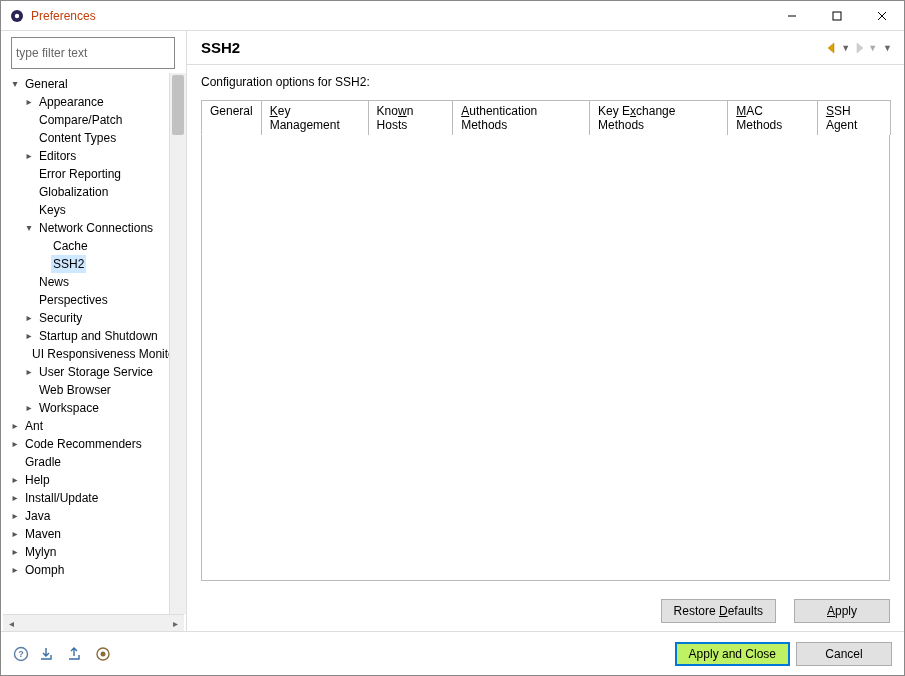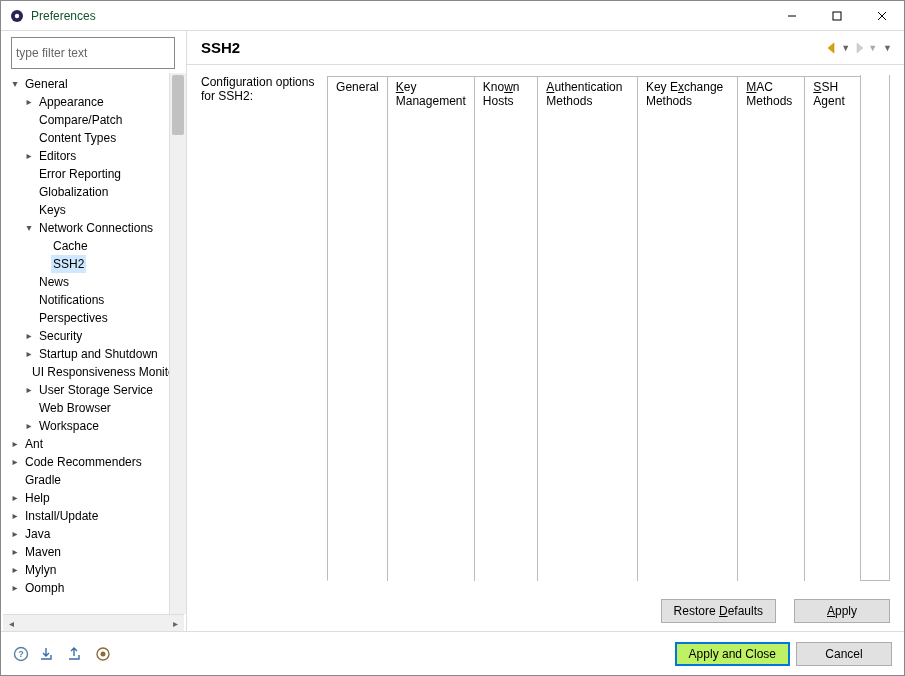--- a/index.html
+++ b/index.html
@@ -18,21 +18,21 @@
 
 
 .titlebar {
   height: 30px;
   display: flex;
   align-items: center;
   border-bottom: 1px solid #ddd;
   padding-left: 8px;
 }
 .titlebar .app-icon { width: 16px; height: 16px; margin-right: 6px; }
-.titlebar .title { font-size: 12px; color:#14532d; }
+.titlebar .title { font-size: 12px; color:#c2410c; }
 .titlebar .spacer { flex: 1; }
 .titlebar .btn {
   width: 45px; height: 29px; display:flex; align-items:center; justify-content:center;
 }
 .titlebar .btn svg { stroke:#000; stroke-width:1; fill:none; }
 
 
 .content {
   flex: 1;
   display: flex;
@@ -99,21 +99,21 @@
 }
 .rhead h1 { font-size:15px; font-weight:600; }
 .rhead .spacer{flex:1;}
 .nav-icons { display:flex; gap:2px; align-items:center; }
 .nav-icons span { display:inline-flex; align-items:center; }
 
 .body {
   padding: 10px 14px;
   flex:1;
   display:flex;
-  flex-direction:row;
+  flex-direction:column;
 }
 .desc { font-size:12px; margin-bottom:10px; }
 
 .tabs {
   display:flex;
   border-bottom:1px solid #bbb;
 }
 .tabs .tab {
   border:1px solid #bbb;
   border-bottom:none;
@@ -297,26 +297,20 @@
                         <span class="tw blank">▸</span>
                         <span class="label selected">SSH2</span>
                       </div>
                     </li>
                 </ul>
               </li>
               <li>
                   <div class="row">
                     <span class="tw blank">▸</span>
                     <span class="label">News</span>
-                  </div>
-                </li>
-              <li>
-                  <div class="row">
-                    <span class="tw blank">▸</span>
-                    <span class="label">Notifications</span>
                   </div>
                 </li>
               <li>
                   <div class="row">
                     <span class="tw blank">▸</span>
                     <span class="label">Perspectives</span>
                   </div>
                 </li>
               <li>
                   <div class="row">

